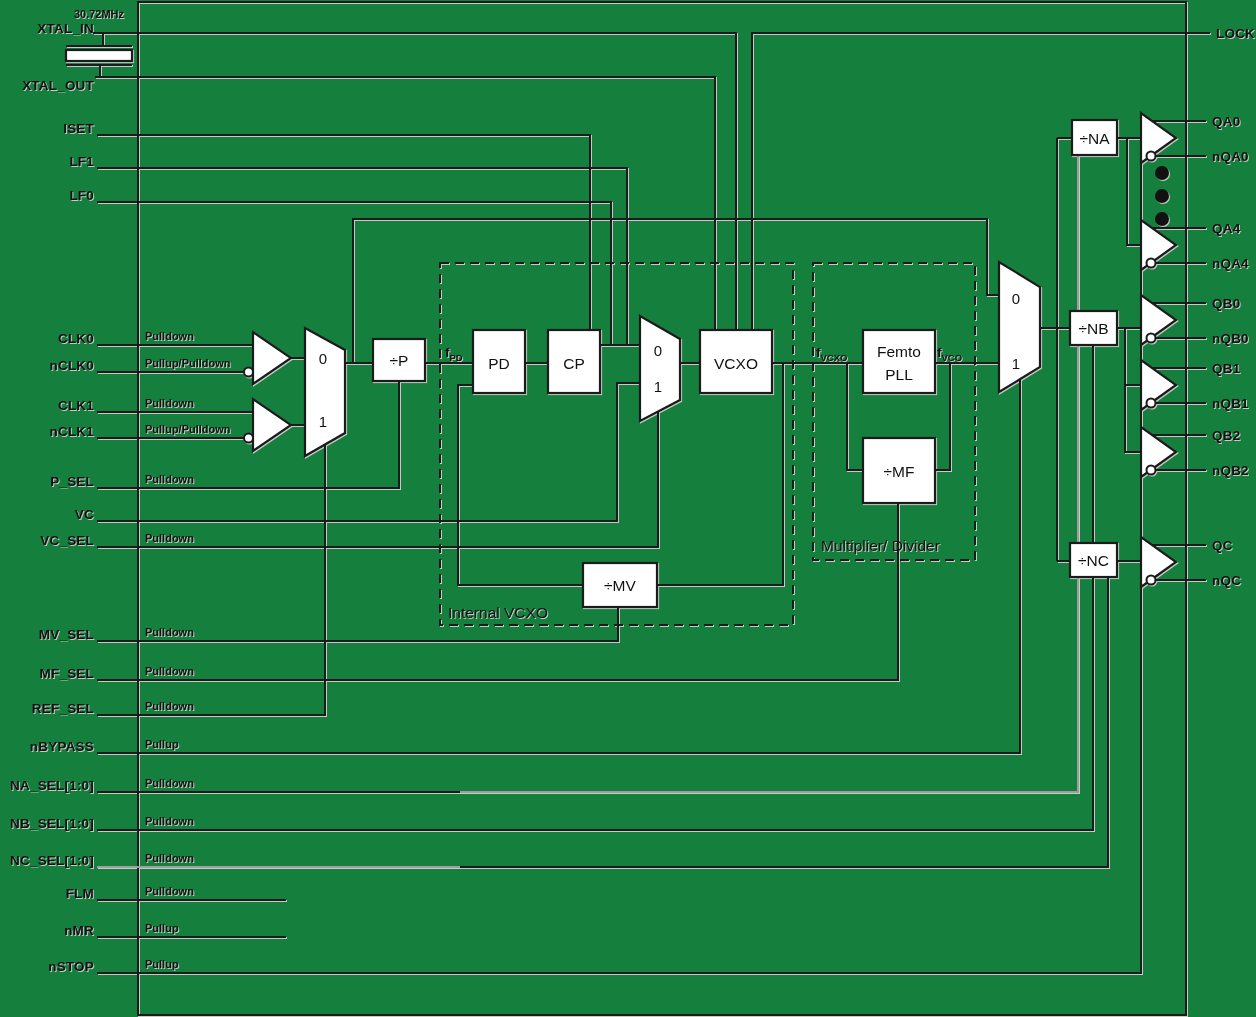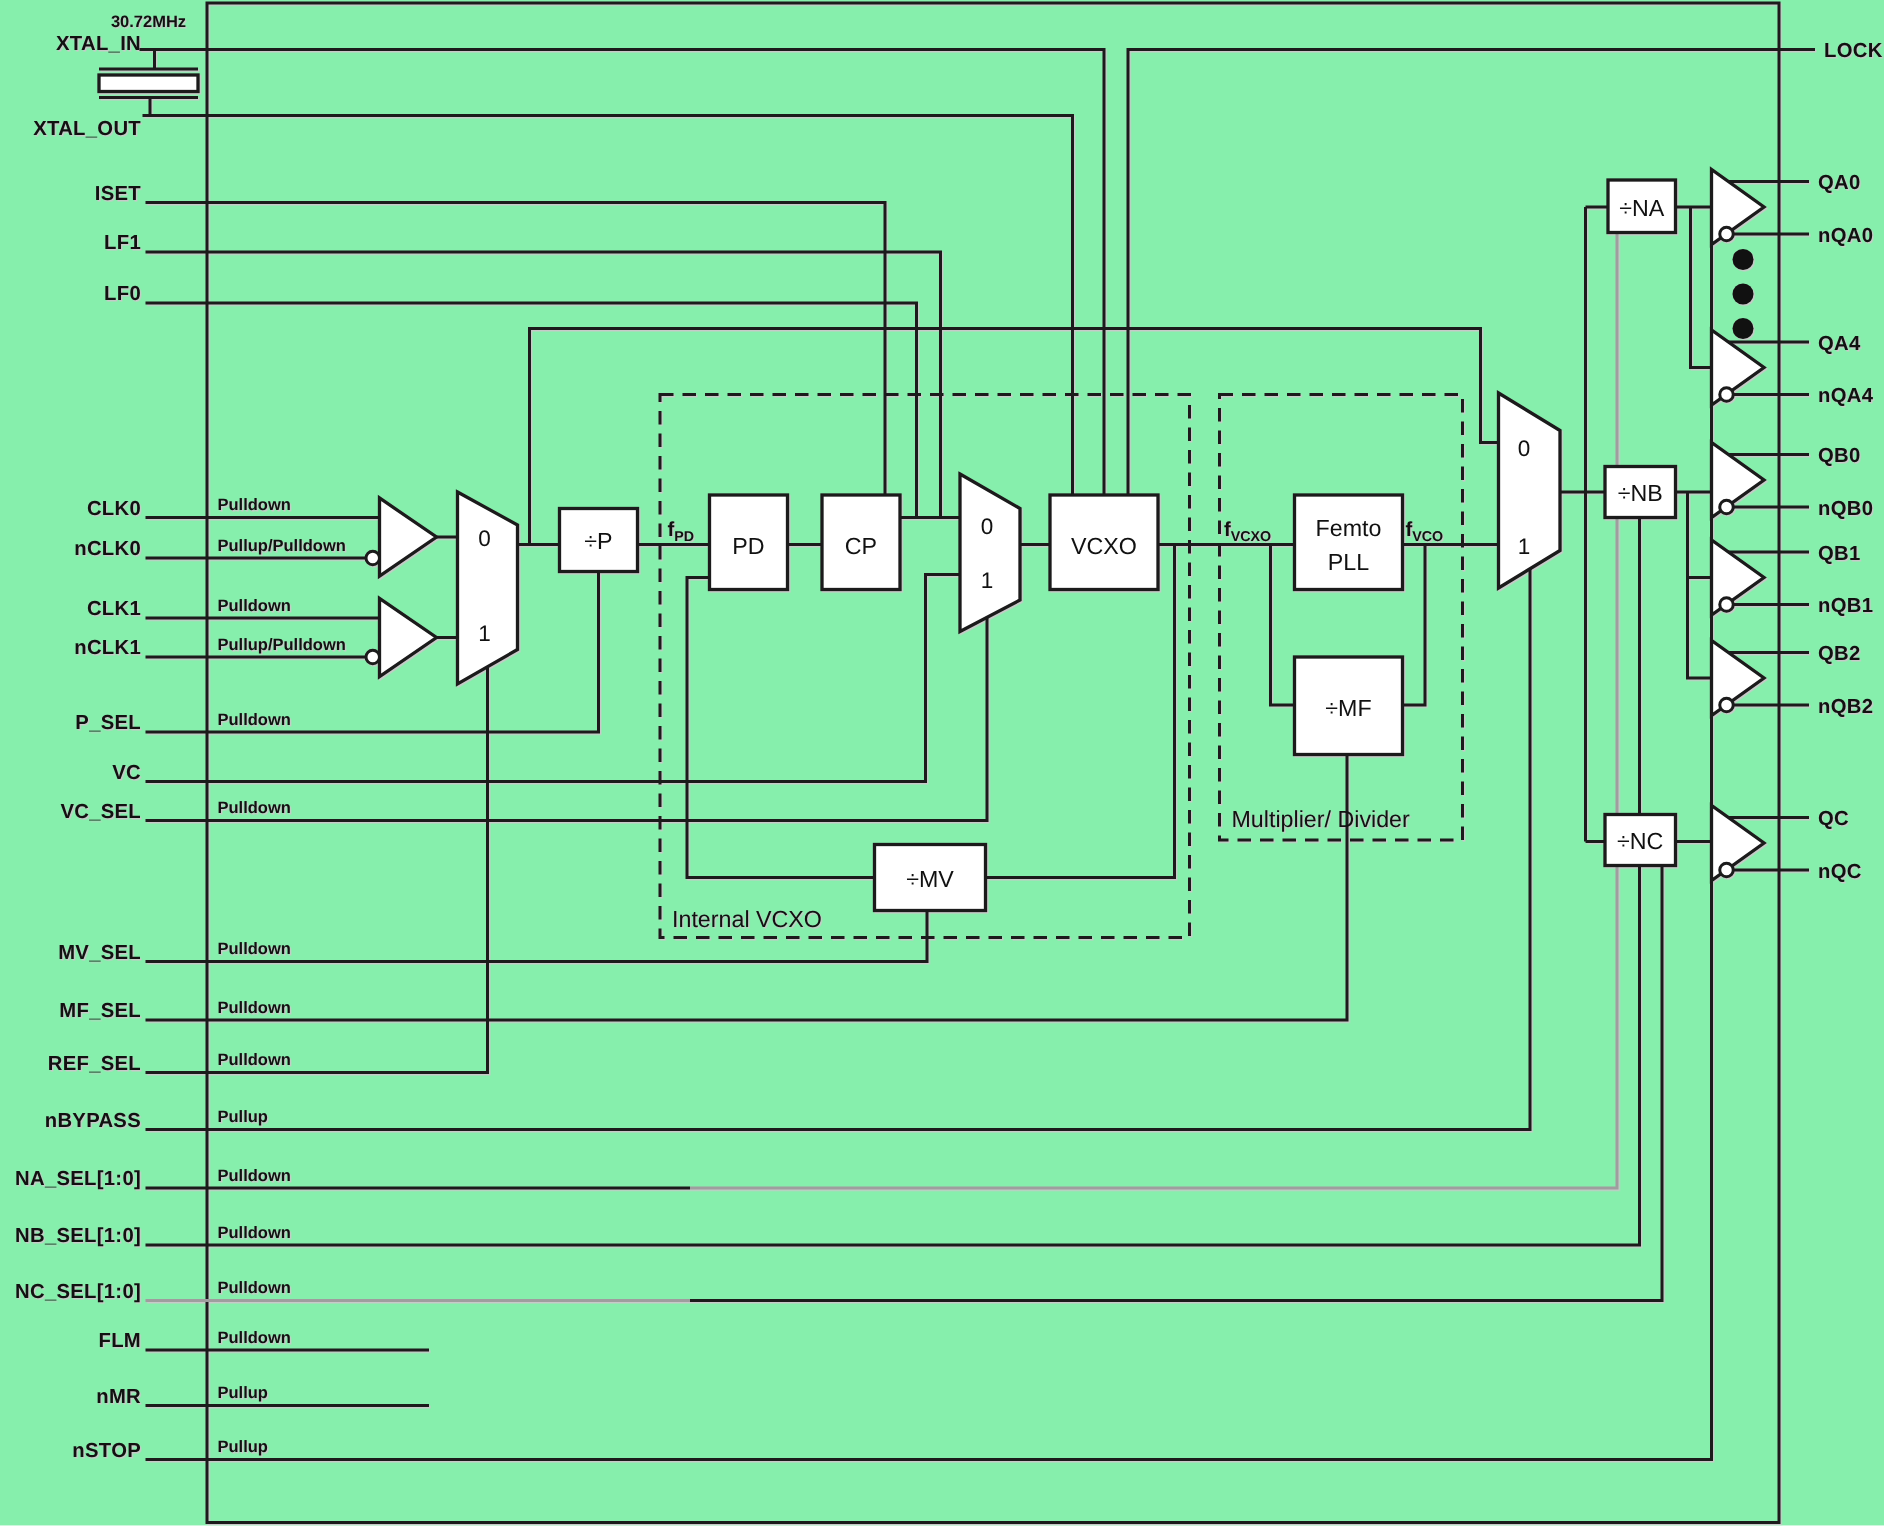--- a/index.html
+++ b/index.html
@@ -1,16 +1,16 @@
 <!DOCTYPE html>
 <html><head>
 <meta charset="utf-8">
 <style>
   html,body{margin:0;padding:0;background:#ffffff;}
-  .page{position:relative;width:1256px;height:1017px;background:#86efac;overflow:hidden;}
+  .page{position:relative;width:1256px;height:1017px;background:#15803d;overflow:hidden;}
   svg{position:absolute;left:0;top:0;}
   text{font-family:"Liberation Sans","DejaVu Sans",sans-serif;fill:#111;}
   .pin{font-size:13.5px;font-weight:700;letter-spacing:0.2px;}
   .pull{font-size:11px;font-weight:700;}
   .blk{font-size:15.5px;font-weight:400;}
   .mux{font-size:15px;font-weight:400;}
   .flab{font-size:13.5px;font-weight:700;}
   .fsub{font-size:9.5px;font-weight:700;}
   .region{font-size:15.5px;font-weight:400;}
   .freq{font-size:11px;font-weight:700;}

